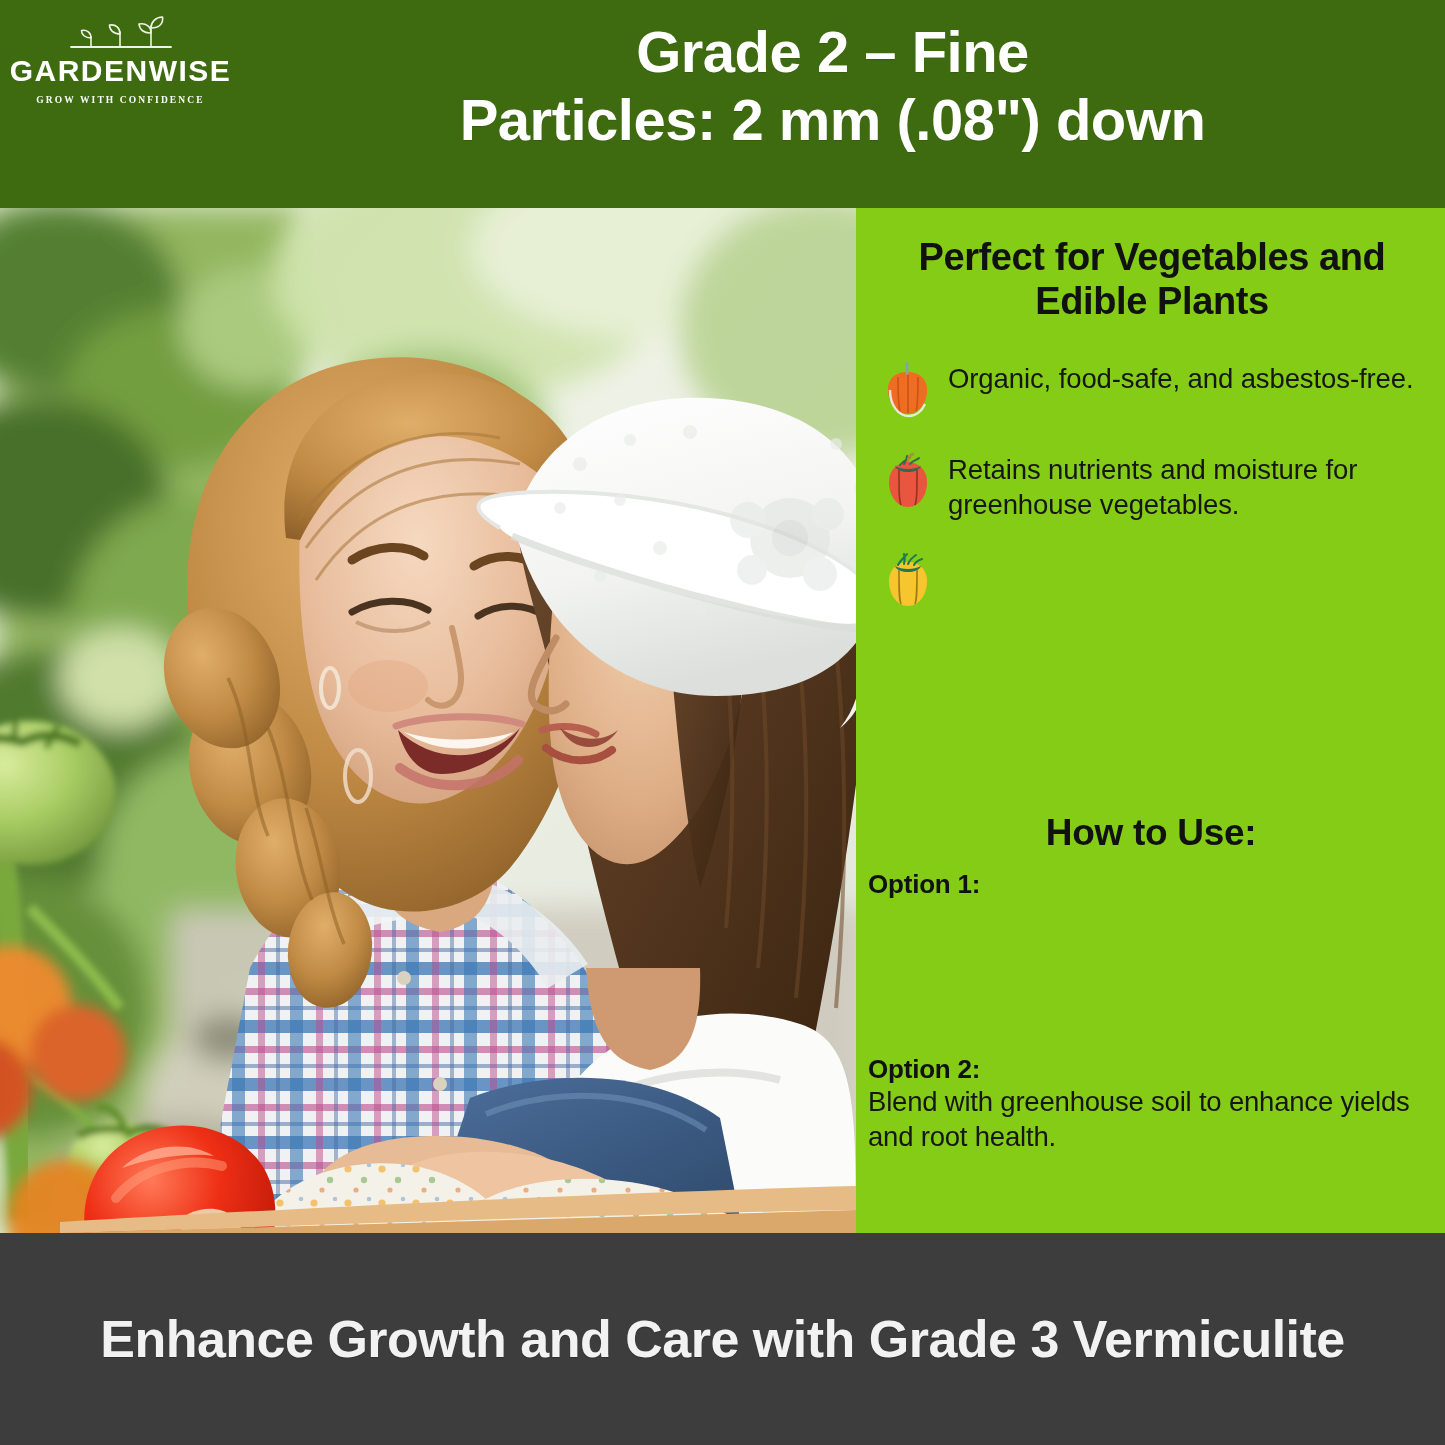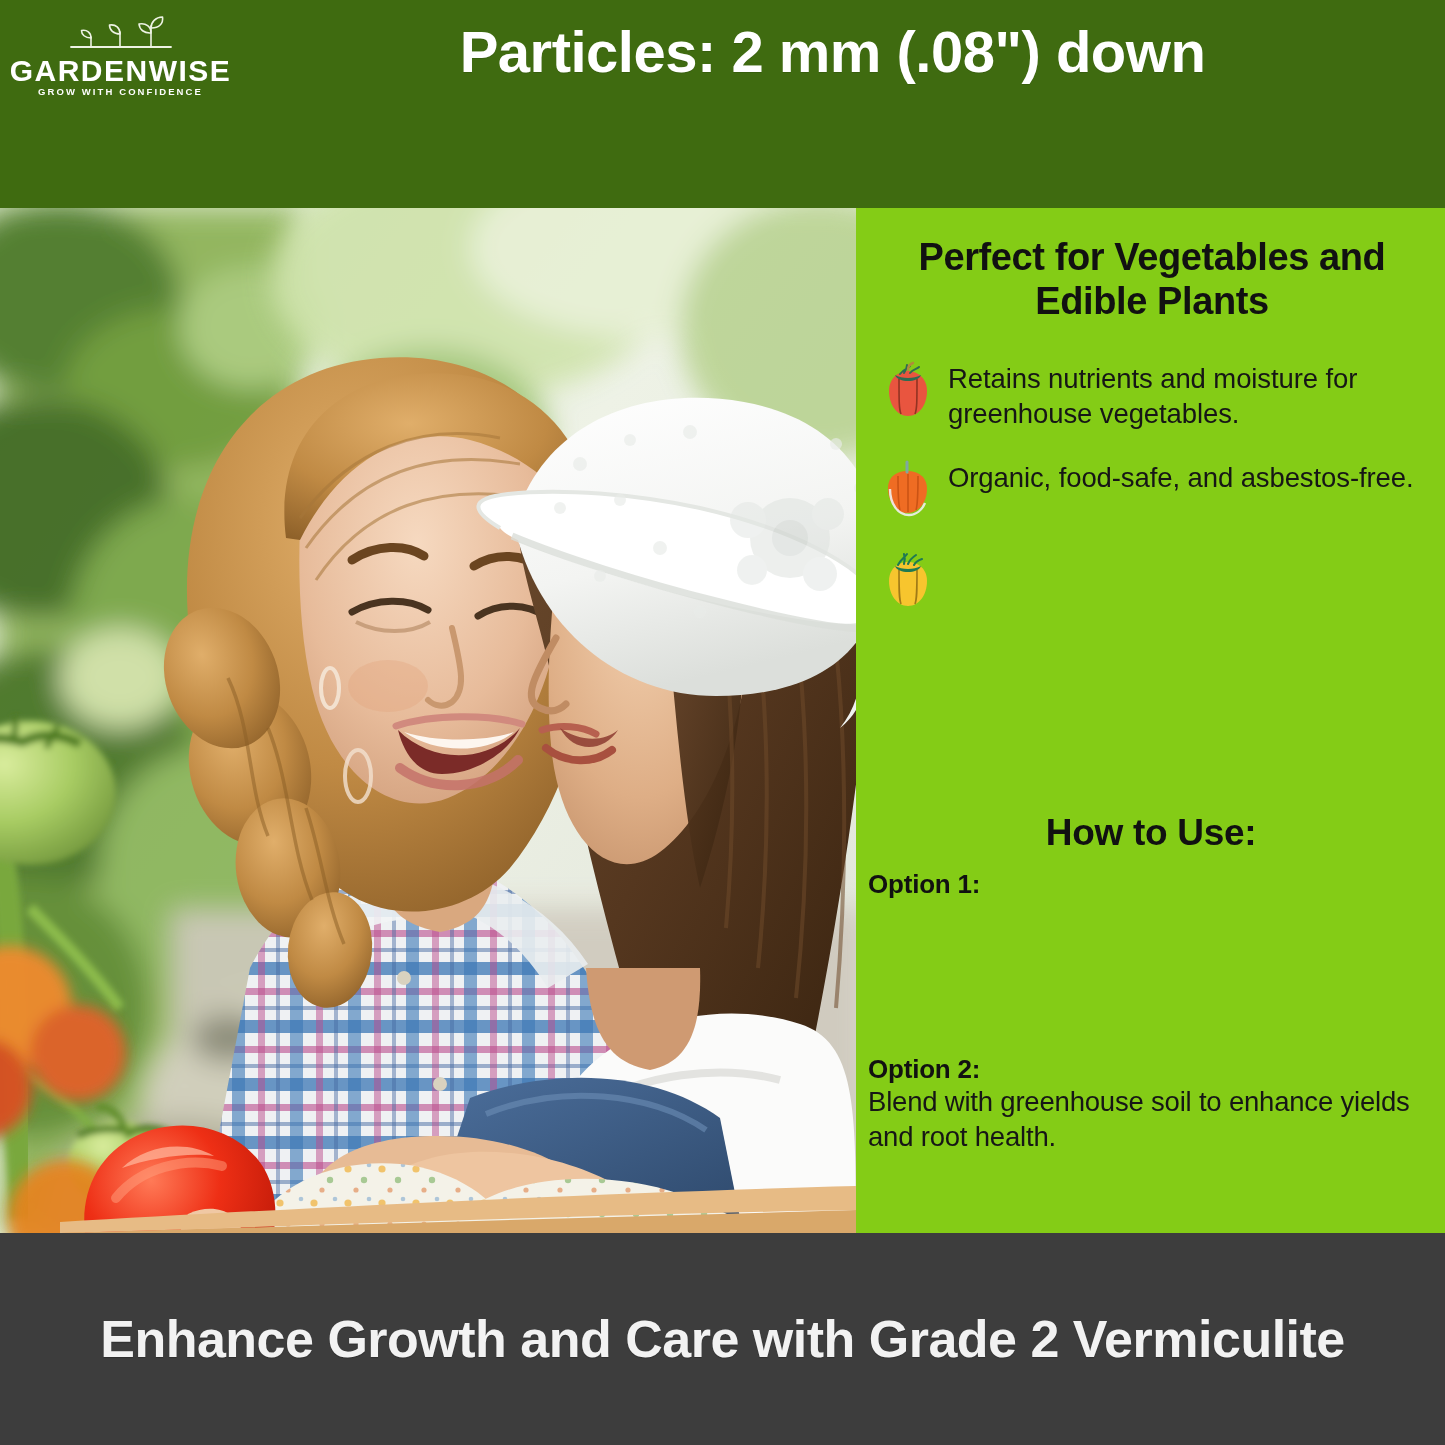--- a/index.html
+++ b/index.html
@@ -21,21 +21,21 @@
     position:absolute;left:13px;top:14px;width:215px;height:100px;
     display:flex;flex-direction:column;align-items:center;
   }
   .logo-mark{width:112px;height:38px;display:block;}
   .logo-word{
     color:#ffffff;font-size:30px;font-weight:700;letter-spacing:1.5px;
     line-height:1;margin-top:4px;font-family:"Liberation Sans",sans-serif;
   }
   .logo-tag{
     color:#ffffff;font-size:9.5px;font-weight:700;letter-spacing:2.1px;
-    font-family:Liberation Sans, sans-serif;
+    margin-top:9px;font-family:Liberation Serif, serif;
   }
   .header-title{
     position:absolute;left:235px;top:18px;width:1195px;
     text-align:center;color:#ffffff;
     font-size:58px;font-weight:700;line-height:1.18;
     letter-spacing:-0.5px;
     font-family:"Liberation Sans",sans-serif;
     text-shadow:0 1px 0 rgba(0,0,0,.12);
   }
   .header-title .l2{display:block;white-space:nowrap;}
@@ -120,20 +120,21 @@
             <path d="M86 19 C79 19.5 74.5 15.5 74 10 C81 8.6 86 12.5 86 19 Z"></path>
             <path d="M86 14 C86 8 90.5 3.2 97.5 3 C98.6 9.6 94 14.2 86 14 Z"></path>
           </g>
         </svg>
       </span>
       <span class="logo-word">GARDENWISE</span>
       <span class="logo-tag">GROW WITH CONFIDENCE</span>
     </div>
 
     <div class="header-title">
+      <span class="l2">Grade 2 – Fine</span>
       <span class="l2">Particles: 2 mm (.08") down</span>
     </div>
   </div>
 
   <div class="photo">
     <svg viewBox="0 0 856 1025" xmlns="http://www.w3.org/2000/svg" preserveAspectRatio="xMidYMid slice">
       <defs>
         <linearGradient id="bgGrad" x1="0" y1="0" x2="1" y2="1">
           <stop offset="0" stop-color="#d8e6c6"></stop>
           <stop offset="0.45" stop-color="#eef2e6"></stop>
@@ -419,43 +420,43 @@
 
   <div class="panel">
 
     <div class="panel-head">Perfect for Vegetables and Edible Plants</div>
 
     <div class="bullets">
 
       <div class="bullet">
         <span class="bullet-icon">
           <svg viewBox="0 0 56 62" xmlns="http://www.w3.org/2000/svg">
+            <path d="M8 28 C 8 16, 18 11, 27 11 C 37 11, 47 16, 47 29 C 47 42, 39 53, 27 53 C 16 53, 8 42, 8 28 Z" fill="#ef6c23"></path>
+            <path d="M10 29 C 10 44, 18 55, 29 55 C 36 55, 42 50, 45 43" stroke="#f0f0f0" stroke-width="2.4" fill="none" opacity="0.9"></path>
+            <path d="M18 16 C 18 34, 18 44, 20 50" stroke="#c44f12" stroke-width="1.6" fill="none" opacity="0.85"></path>
+            <path d="M28 14 C 28 34, 28 46, 28 52" stroke="#c44f12" stroke-width="1.6" fill="none" opacity="0.85"></path>
+            <path d="M38 16 C 38 34, 38 44, 36 50" stroke="#c44f12" stroke-width="1.6" fill="none" opacity="0.85"></path>
+            <path d="M27 12 L 27 2" stroke="#7fa8a0" stroke-width="3" stroke-linecap="round"></path>
+          </svg>
+        </span>
+        <span class="bullet-text">Organic, food-safe, and asbestos-free.</span>
+      </div>
+
+      <div class="bullet">
+        <span class="bullet-icon">
+          <svg viewBox="0 0 56 62" xmlns="http://www.w3.org/2000/svg">
             <path d="M9 30 C 9 16, 20 10, 28 10 C 36 10, 47 16, 47 30 C 47 44, 39 55, 28 55 C 17 55, 9 44, 9 30 Z" fill="#e9553f"></path>
             <path d="M19 18 C 19 40, 19 48, 21 53" stroke="#7d2a1c" stroke-width="1.6" fill="none" opacity="0.8"></path>
             <path d="M37 18 C 37 40, 37 48, 35 53" stroke="#7d2a1c" stroke-width="1.6" fill="none" opacity="0.8"></path>
             <path d="M15 14 C 22 18, 34 18, 41 14 C 38 22, 18 22, 15 14 Z" fill="#2f6b52"></path>
             <path d="M20 13 C 24 8, 28 7, 30 5 M30 12 C 33 8, 37 8, 39 6 M24 12 C 26 9, 27 6, 27 4" stroke="#2f6b52" stroke-width="2" fill="none" stroke-linecap="round"></path>
             <path d="M28 9 C 28 5, 30 3, 33 2" stroke="#b08b3a" stroke-width="2.4" fill="none" stroke-linecap="round"></path>
           </svg>
         </span>
         <span class="bullet-text">Retains nutrients and moisture for greenhouse vegetables.</span>
-      </div>
-
-      <div class="bullet">
-        <span class="bullet-icon">
-          <svg viewBox="0 0 56 62" xmlns="http://www.w3.org/2000/svg">
-            <path d="M8 28 C 8 16, 18 11, 27 11 C 37 11, 47 16, 47 29 C 47 42, 39 53, 27 53 C 16 53, 8 42, 8 28 Z" fill="#ef6c23"></path>
-            <path d="M10 29 C 10 44, 18 55, 29 55 C 36 55, 42 50, 45 43" stroke="#f0f0f0" stroke-width="2.4" fill="none" opacity="0.9"></path>
-            <path d="M18 16 C 18 34, 18 44, 20 50" stroke="#c44f12" stroke-width="1.6" fill="none" opacity="0.85"></path>
-            <path d="M28 14 C 28 34, 28 46, 28 52" stroke="#c44f12" stroke-width="1.6" fill="none" opacity="0.85"></path>
-            <path d="M38 16 C 38 34, 38 44, 36 50" stroke="#c44f12" stroke-width="1.6" fill="none" opacity="0.85"></path>
-            <path d="M27 12 L 27 2" stroke="#7fa8a0" stroke-width="3" stroke-linecap="round"></path>
-          </svg>
-        </span>
-        <span class="bullet-text">Organic, food-safe, and asbestos-free.</span>
       </div>
 
       <div class="bullet">
         <span class="bullet-icon">
           <svg viewBox="0 0 56 62" xmlns="http://www.w3.org/2000/svg">
             <path d="M9 30 C 9 16, 20 11, 28 11 C 36 11, 47 16, 47 30 C 47 44, 39 55, 28 55 C 17 55, 9 44, 9 30 Z" fill="#f7c52e"></path>
             <path d="M19 19 C 19 40, 19 48, 21 53" stroke="#8a6610" stroke-width="1.6" fill="none" opacity="0.8"></path>
             <path d="M37 19 C 37 40, 37 48, 35 53" stroke="#8a6610" stroke-width="1.6" fill="none" opacity="0.8"></path>
             <path d="M15 15 C 22 19, 34 19, 41 15 C 38 23, 18 23, 15 15 Z" fill="#1f7a52"></path>
             <path d="M18 14 C 21 8, 25 6, 27 3 M28 13 C 30 8, 33 6, 36 4 M24 13 C 25 9, 25 6, 24 3 M34 14 C 36 10, 39 9, 42 8" stroke="#1f7a52" stroke-width="2.1" fill="none" stroke-linecap="round"></path>
@@ -472,16 +473,16 @@
     </div>
 
     <div class="option option-2">
       <div class="option-label">Option 2:</div>
       <div class="option-body">Blend with greenhouse soil to enhance yields and root health.</div>
     </div>
 
   </div>
 
   <div class="footer">
-    <div class="footer-text">Enhance Growth and Care with Grade 2 Vermiculite</div>
+    <div class="footer-text">Enhance Growth and Care with Grade 3 Vermiculite</div>
   </div>
 
 </div>
 
 </body></html>

